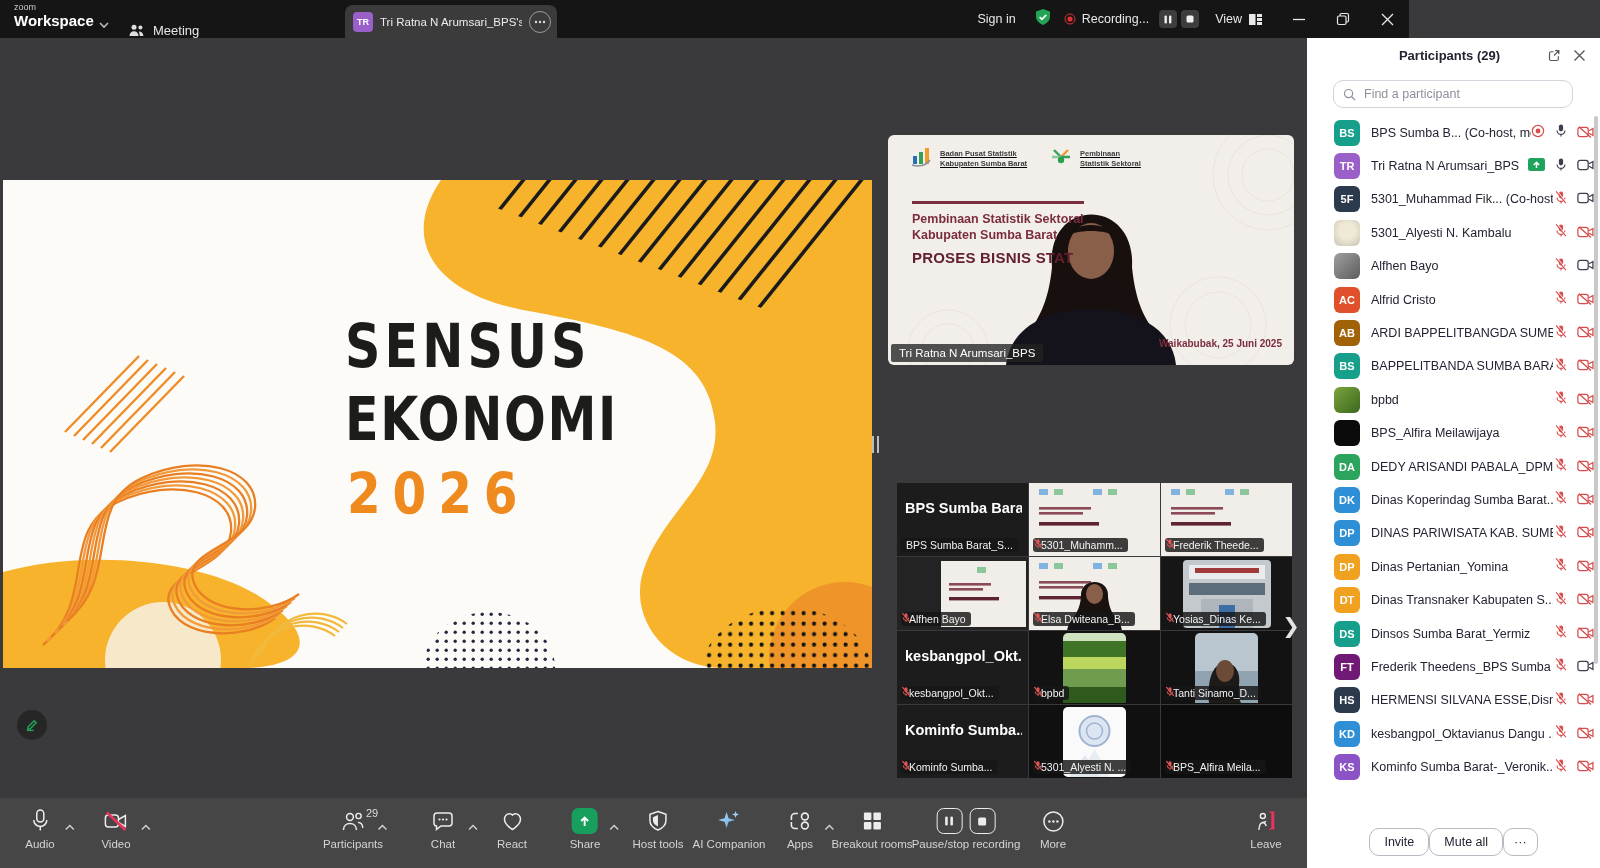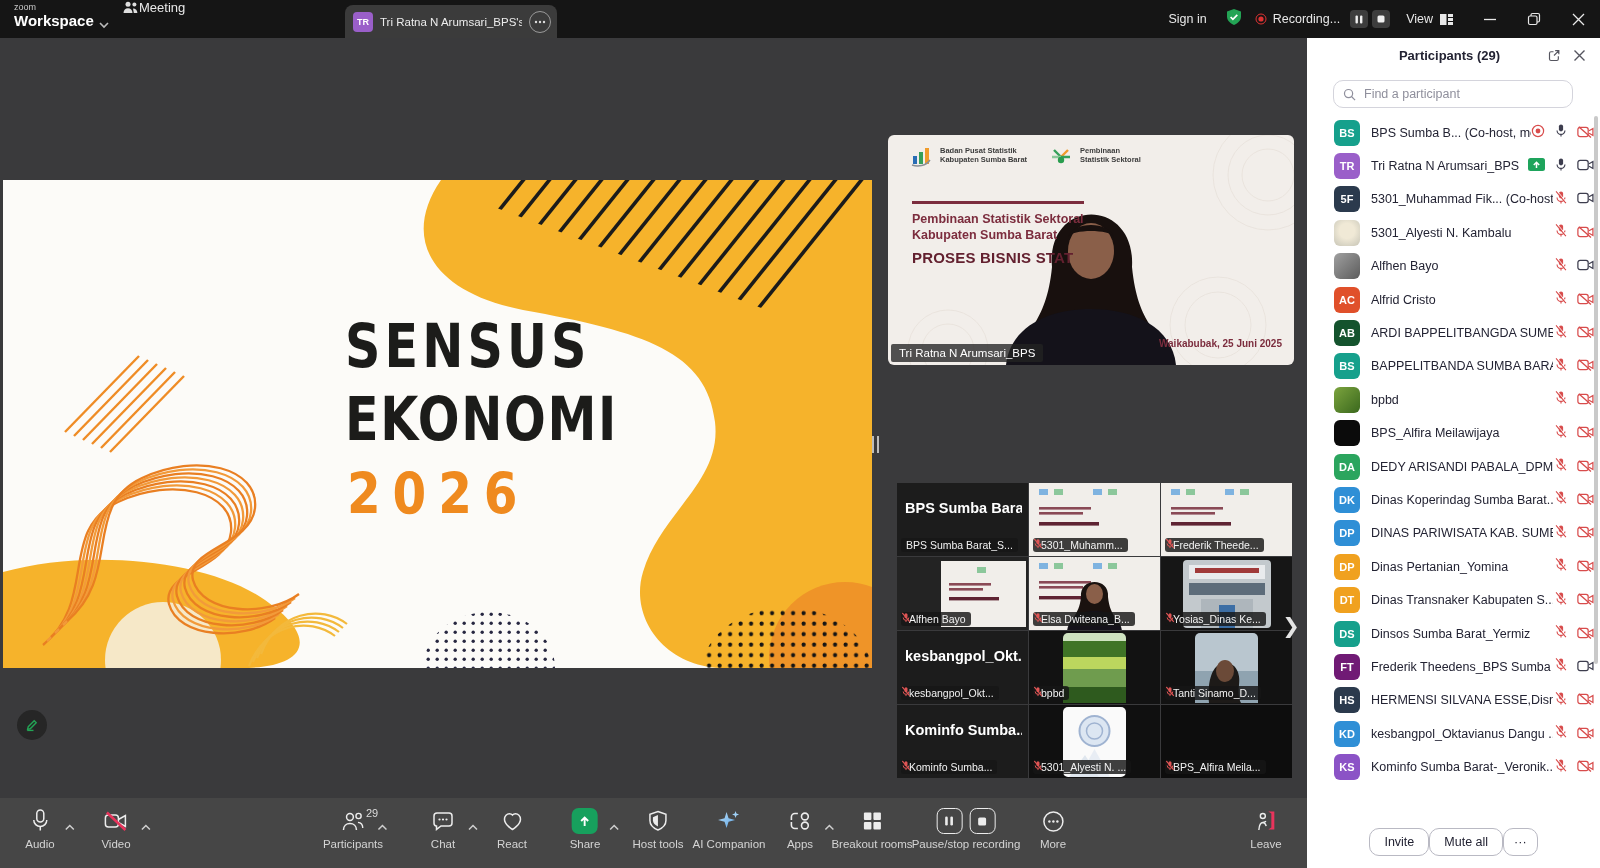--- a/index.html
+++ b/index.html
@@ -1,24 +1,24 @@
 <!DOCTYPE html>
 <html><head>
 <meta charset="utf-8">
 <style>
   html,body{margin:0;padding:0;background:#000;}
   #app{position:relative;width:1600px;height:868px;overflow:hidden;background:#3a3a3c;
        font-family:"Liberation Sans",sans-serif;-webkit-font-smoothing:antialiased;}
   
-  #titlebar{position:absolute;left:0;top:0;width:1600px;height:38px;background:#151515;}
+  #titlebar{position:absolute;left:0;top:0;width:1409px;height:38px;background:#151515;}
   .brand{position:absolute;left:14px;top:3px;color:#fff;line-height:1;}
   .brand .b1{font-size:9px;color:#c9c9c9;}
   .brand .b2{font-size:15px;font-weight:bold;margin-top:1px;}
   .brand-caret{position:absolute;left:98px;top:15px;}
-  .tab-meeting{position:absolute;left:122px;top:0;height:38px;display:flex;align-items:flex-start;
+  .tab-meeting{position:absolute;left:128px;top:0;height:38px;display:flex;align-items:flex-end;gap:8px;
                color:#e8e8e8;font-size:13px;cursor:default;}
   .tab-share{position:absolute;left:345px;top:5px;width:198px;height:33px;background:#3b3b3b;
              border-radius:8px 8px 0 0;display:flex;align-items:center;padding:0 6px 0 8px;gap:7px;overflow:hidden;}
   .tab-share .tr-badge{flex:0 0 auto;width:20px;height:20px;border-radius:4px;background:#9a5fc9;color:#fff;
              font-size:9px;font-weight:bold;display:flex;align-items:center;justify-content:center;}
   .tab-share .tab-label{color:#ececec;font-size:11.5px;white-space:nowrap;overflow:hidden;flex:1 1 auto;}
   .tab-share .tab-more{flex:0 0 auto;width:20px;height:20px;border:1px solid #9a9a9a;border-radius:50%;
              display:flex;align-items:center;justify-content:center;}
   .tb-right{position:absolute;right:0;top:0;height:38px;display:flex;align-items:center;}
   .tb-right .itm{display:flex;align-items:center;color:#e8e8e8;font-size:12.5px;gap:6px;}
@@ -27,21 +27,21 @@
   
   #stage{position:absolute;left:0;top:38px;width:1307px;height:760px;background:#3a3a3c;}
   #slide{position:absolute;left:3px;top:142px;width:869px;height:488px;}
   #pencil{position:absolute;left:17px;top:672px;width:30px;height:30px;border-radius:50%;background:#262626;
           display:flex;align-items:center;justify-content:center;}
   #dragbar{position:absolute;left:872px;top:398px;display:flex;gap:3px;}
   #dragbar i{display:block;width:2px;height:17px;background:#bdbdbd;}
   
   #presenter{position:absolute;left:888px;top:97px;width:406px;height:230px;border-radius:6px;overflow:hidden;
              background:#f2eeea;}
-  #presenter .logo-row{position:absolute;display:flex;gap:8px;align-items:flex-start;}
+  #presenter .logo-row{position:absolute;display:flex;gap:8px;align-items:flex-end;text-decoration:underline;}
   .logo-txt{font-size:7.5px;font-weight:bold;color:#3c3c3c;line-height:1.25;}
   .maroon-rule{position:absolute;left:24px;top:66px;width:172px;height:2.5px;background:#7c2d3e;}
   .pres-heading{position:absolute;left:24px;top:76px;font-size:12.5px;font-weight:bold;color:#7c2d3e;line-height:1.3;}
   .pres-sub{position:absolute;left:24px;top:114px;font-size:15px;font-weight:bold;color:#63202f;letter-spacing:.2px;}
   .pres-date{position:absolute;right:12px;bottom:16px;font-size:10px;font-weight:bold;color:#7c2d3e;}
   .name-tag{position:absolute;left:3px;bottom:3px;background:rgba(35,35,35,.78);color:#fff;font-size:11.5px;
             padding:3px 8px;border-radius:2px;}
   
   #gallery{position:absolute;left:897px;top:445px;width:395px;height:295px;display:grid;
            grid-template-columns:repeat(3,131px);grid-auto-rows:73px;gap:1px;}
@@ -844,21 +844,21 @@
                 <line x1="3.4" y1="0.8" x2="14.6" y2="14.2" stroke="#fff" stroke-width="1"></line>
               </svg></span>
             <span><svg width="17" height="12" viewBox="0 0 19 13">
                 <rect x="1" y="1.3" width="11.5" height="10.4" rx="2.4" fill="none" stroke="#d84c4c" stroke-width="1.4"></rect>
                 <path d="M13.5 5.2L17.8 2.6v7.8L13.5 7.8" fill="none" stroke="#d84c4c" stroke-width="1.4"></path>
                 <line x1="2" y1="0.6" x2="15.6" y2="12.6" stroke="#d84c4c" stroke-width="1.5"></line>
               </svg></span>
           </span>
         </div>
         <div class="prow">
-          <span class="av" style="background: #14532d;">AB</span>
+          <span class="av" style="background: #a16207;">AB</span>
           <span class="pname">ARDI BAPPELITBANGDA SUMBA...</span>
           <span class="pics">
             <span><svg width="14" height="15" viewBox="0 0 16 17">
                 <rect x="5.6" y="1.5" width="4.8" height="8" rx="2.4" fill="#d84c4c"></rect>
                 <path d="M3.5 8.5a4.5 4.5 0 0 0 9 0" fill="none" stroke="#d84c4c" stroke-width="1.3"></path>
                 <line x1="8" y1="13" x2="8" y2="15.4" stroke="#d84c4c" stroke-width="1.3"></line>
                 <line x1="2.4" y1="1.6" x2="13.6" y2="15" stroke="#d84c4c" stroke-width="1.4"></line>
                 <line x1="3.4" y1="0.8" x2="14.6" y2="14.2" stroke="#fff" stroke-width="1"></line>
               </svg></span>
             <span><svg width="17" height="12" viewBox="0 0 19 13">

